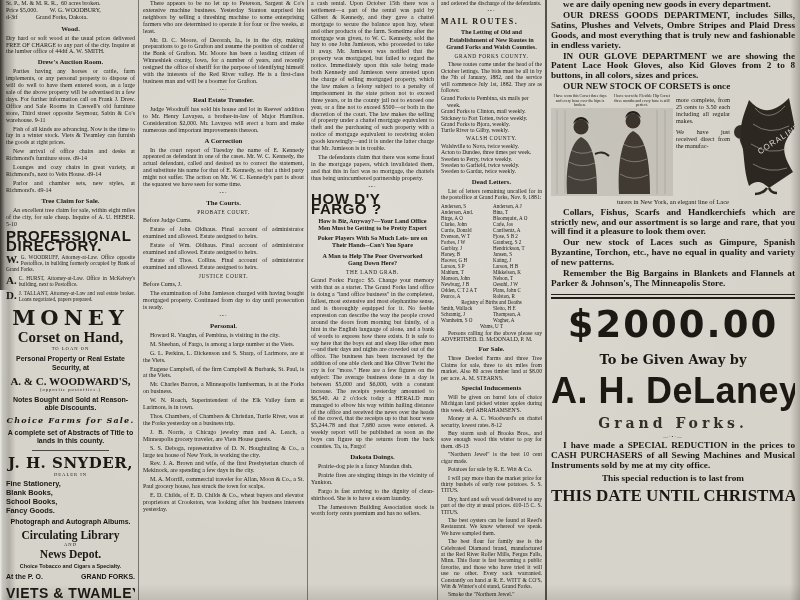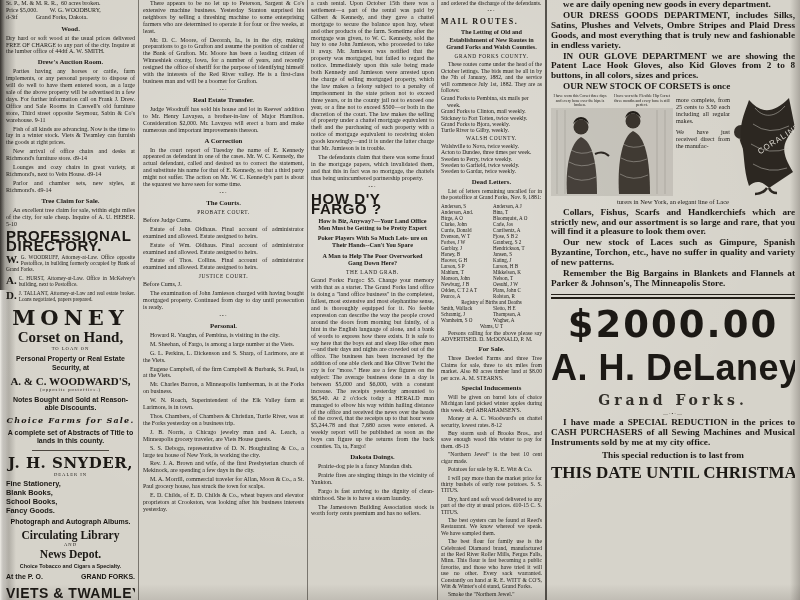--- a/index.html
+++ b/index.html
@@ -284,24 +284,25 @@
             <circle cx="8" cy="38" r="7" fill="#332e28"></circle>
             <path d="M8,45 q2,8 6,12" stroke="#332e28" stroke-width="3" fill="none"></path>
             <path d="M16,6 C28,20 40,20 56,4 L62,34 C48,50 48,58 60,78 L36,94 C28,86 22,87 16,92 C10,74 12,60 8,46 C6,30 12,18 16,6 Z" fill="#2c2721"></path>
             <path d="M22,14 C30,24 42,24 52,12 M20,30 q16,12 36,2 M18,50 q18,12 38,4 M20,70 q16,10 34,4" stroke="#cfccc3" stroke-width="0.9" fill="none" opacity="0.55"></path>
             <text x="22" y="56" transform="rotate(-33 32 50)" font-size="8" font-family="Liberation Sans, sans-serif" fill="#d8d5cd" letter-spacing="1">CORALINE</text>
             <path d="M34,94 q-4,6 -12,6 M36,94 q2,5 8,5" stroke="#2c2721" stroke-width="2.5" fill="none"></path>
           </svg></div>
       </div>
       <div class="disp lace-line">turers in New York, an elegant line of Lace</div>
       <p class="para frag">Collars, Fishus, Scarfs and Handkerchiefs which are strictly new, and our assortment is so large and rare, that you will find it a pleasure to look them over.</p>
-      <p class="para">Our new stock of Laces such as Gimpure, Spanish Byzantine, Torchon, etc., have no suffer in quality and variety of new patterns.</p>
+      <p class="para">Our new stock of Laces such as Gimpure, Spanish Byzantine, Torchon, etc., have no equal in quality and variety of new patterns.</p>
       <p class="para">Remember the Big Bargains in Blankets and Flannels at Parker &amp; Johnson's, The Minneapolis Store.</p>
       <div class="dblrule"></div>
       <div class="disp delaney-amount">$2000.00</div>
+      <div class="disp delaney-by">To be Given Away by</div>
       <div class="disp delaney-name">A. H. DeLaney,</div>
       <div class="disp delaney-city">Grand Forks.</div>
       <div class="orn">—·•·—</div>
       <p class="para">I have made a SPECIAL REDUCTION in the prices to CASH PURCHASERS of all Sewing Machines and Musical Instruments sold by me at my city office.</p>
       <div class="paracenter">This special reduction is to last from</div>
       <div class="disp delaney-date">THIS DATE UNTIL CHRISTMAS,</div>
     </div>
   <div class="vrule" style="left:138px;"></div>
   <div class="vrule" style="left:307px;"></div>
   <div class="vrule" style="left:437px;"></div>

